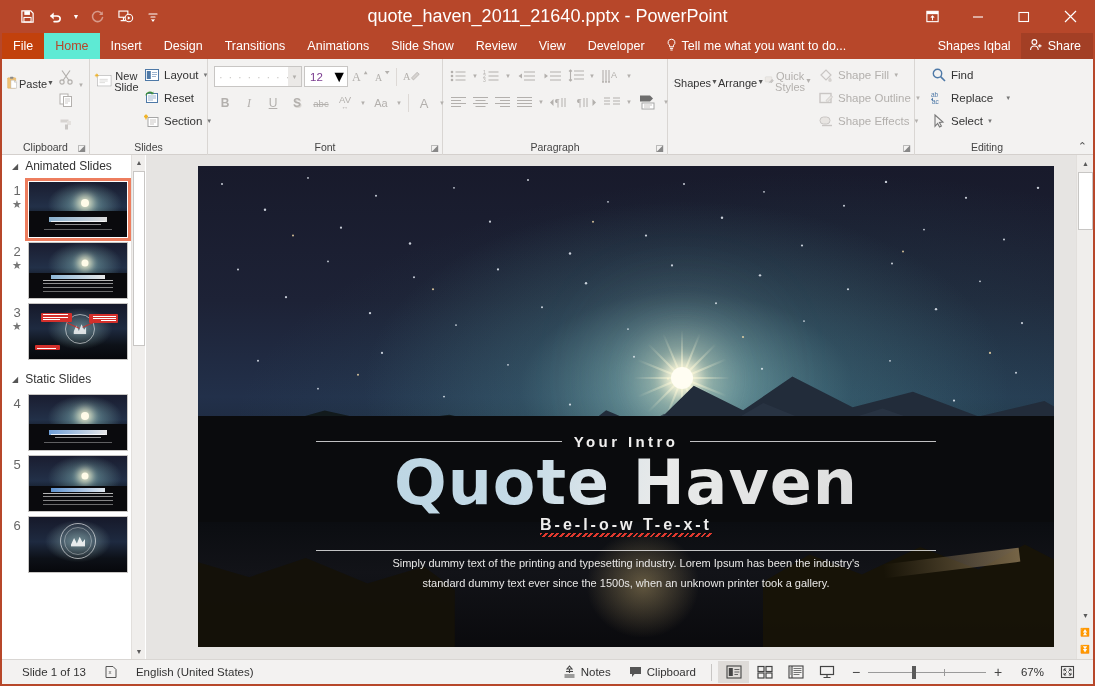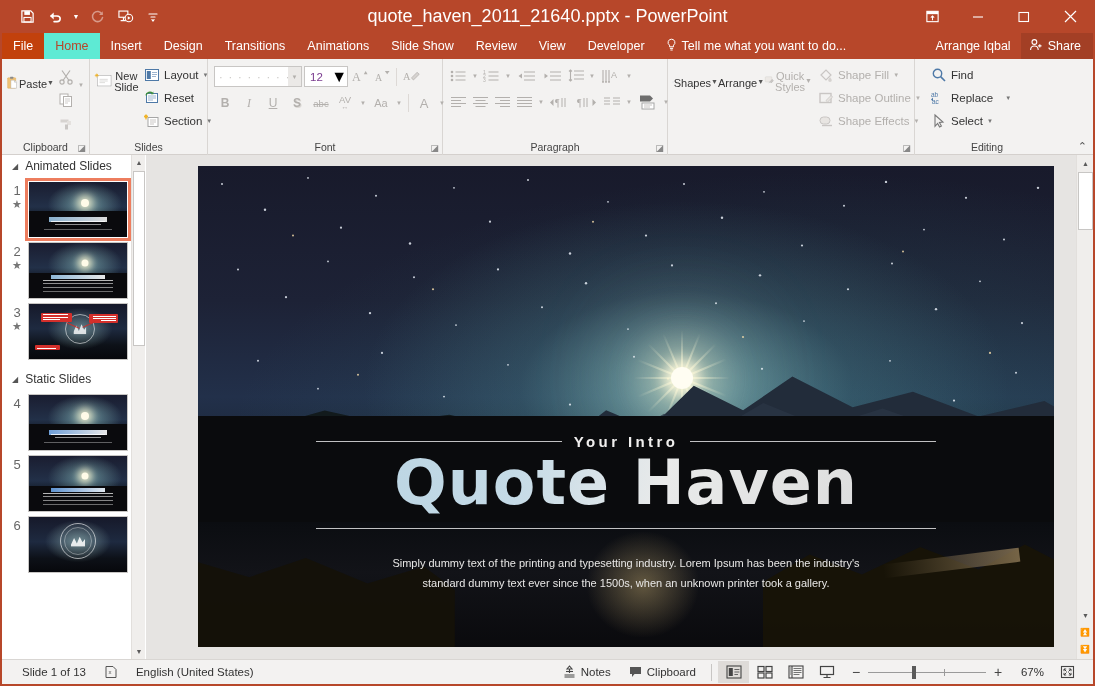--- a/index.html
+++ b/index.html
@@ -306,21 +306,21 @@
     <div class="tellme">
       <span>
         <svg width="11" height="14" viewBox="0 0 11 14">
             <path d="M5.5 1.2a3.3 3.3 0 0 0-2 6v1.6h4V7.2a3.3 3.3 0 0 0-2-6z" fill="none" stroke="#fff" stroke-width="1"></path>
             <path d="M3.9 10.4h3.2M4.4 12h2.3" stroke="#fff" stroke-width="1"></path>
           </svg>
       </span>
       <span>Tell me what you want to do...</span>
     </div>
     <div class="st-spacer"></div>
-    <div class="acct">Arrange Iqbal</div>
+    <div class="acct">Shapes Iqbal</div>
     <div class="share">
       <span>
         <svg width="14" height="14" viewBox="0 0 14 14">
             <circle cx="5.4" cy="4" r="2.4" fill="none" stroke="#fff" stroke-width="1.1"></circle>
             <path d="M1.6 12c0-2.3 1.7-4 3.8-4s3.8 1.7 3.8 4" fill="none" stroke="#fff" stroke-width="1.1"></path>
             <path d="M10.8 6.2v3.4M9.1 7.9h3.4" stroke="#fff" stroke-width="1.1"></path>
           </svg>
       </span>
       <span>Share</span>
     </div>
@@ -897,20 +897,28 @@
         <div class="bankr"></div>
         <div class="dock"></div>
 
         <div class="txtblock">
           <div class="introline">
             <div class="hr"></div>
             <div class="intro">Your Intro</div>
             <div class="hr"></div>
           </div>
           <div class="bigtitle">Quote Haven</div>
+          <div class="belowline">
+            <div class="hr" style="opacity:0"></div>
+            <div class="below">
+              <span>B-e-l-o-w  T-e-x-t</span>
+              <span class="squig"></span>
+            </div>
+            <div class="hr" style="opacity:0"></div>
+          </div>
           <div style="height:1px;background:rgba(255,255,255,.75);margin-top:14px"></div>
         </div>
 
         <div class="body-txt">Simply dummy text of the printing and typesetting industry. Lorem Ipsum has been the industry's standard dummy text ever since the 1500s, when an unknown printer took a gallery.</div>
       </div>
     </div>
 
     <div class="vscroll">
       <div class="vs-arrow">▲</div>
       <div class="vs-thumb"></div>

